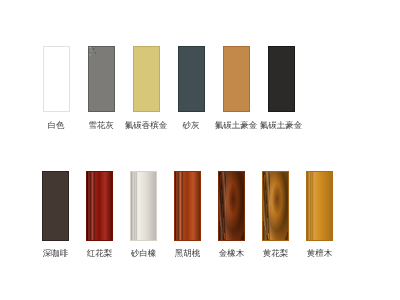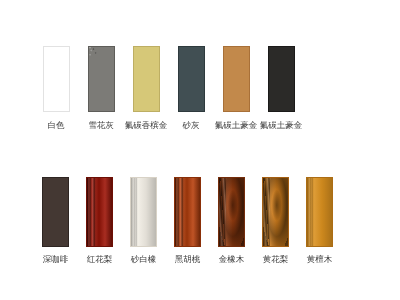--- a/index.html
+++ b/index.html
@@ -18,21 +18,21 @@
     width: 400px;
     height: 216px;
     background: #ffffff;
   }
   .swatch-row {
     position: absolute;
     display: flex;
     align-items: flex-start;
   }
   #row-1 { left: 36px; top: 46px; }
-  #row-2 { left: 36px; top: 177px; }
+  #row-2 { left: 36px; top: 171px; }
 
   .swatch-cell {
     display: flex;
     flex-direction: column;
     align-items: center;
   }
   .swatch-cell.r1 { width: 40px; margin-right: 5px; }
   .swatch-cell.r2 { width: 39px; margin-right: 5px; }
   .swatch-cell:last-child { margin-right: 0; }
 

